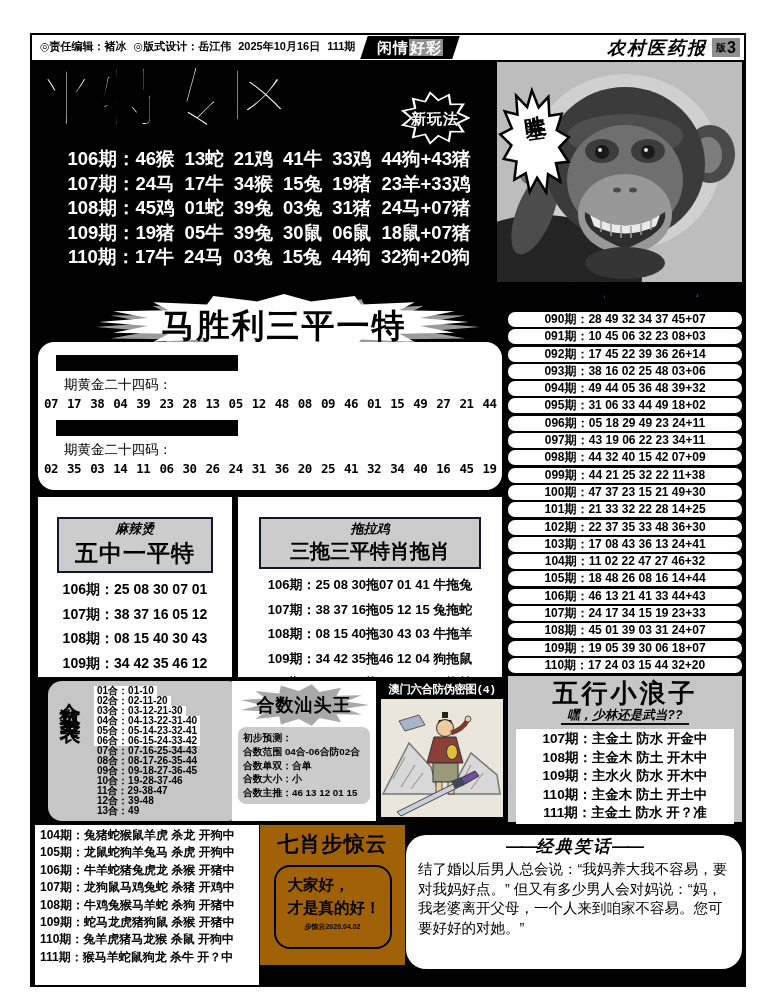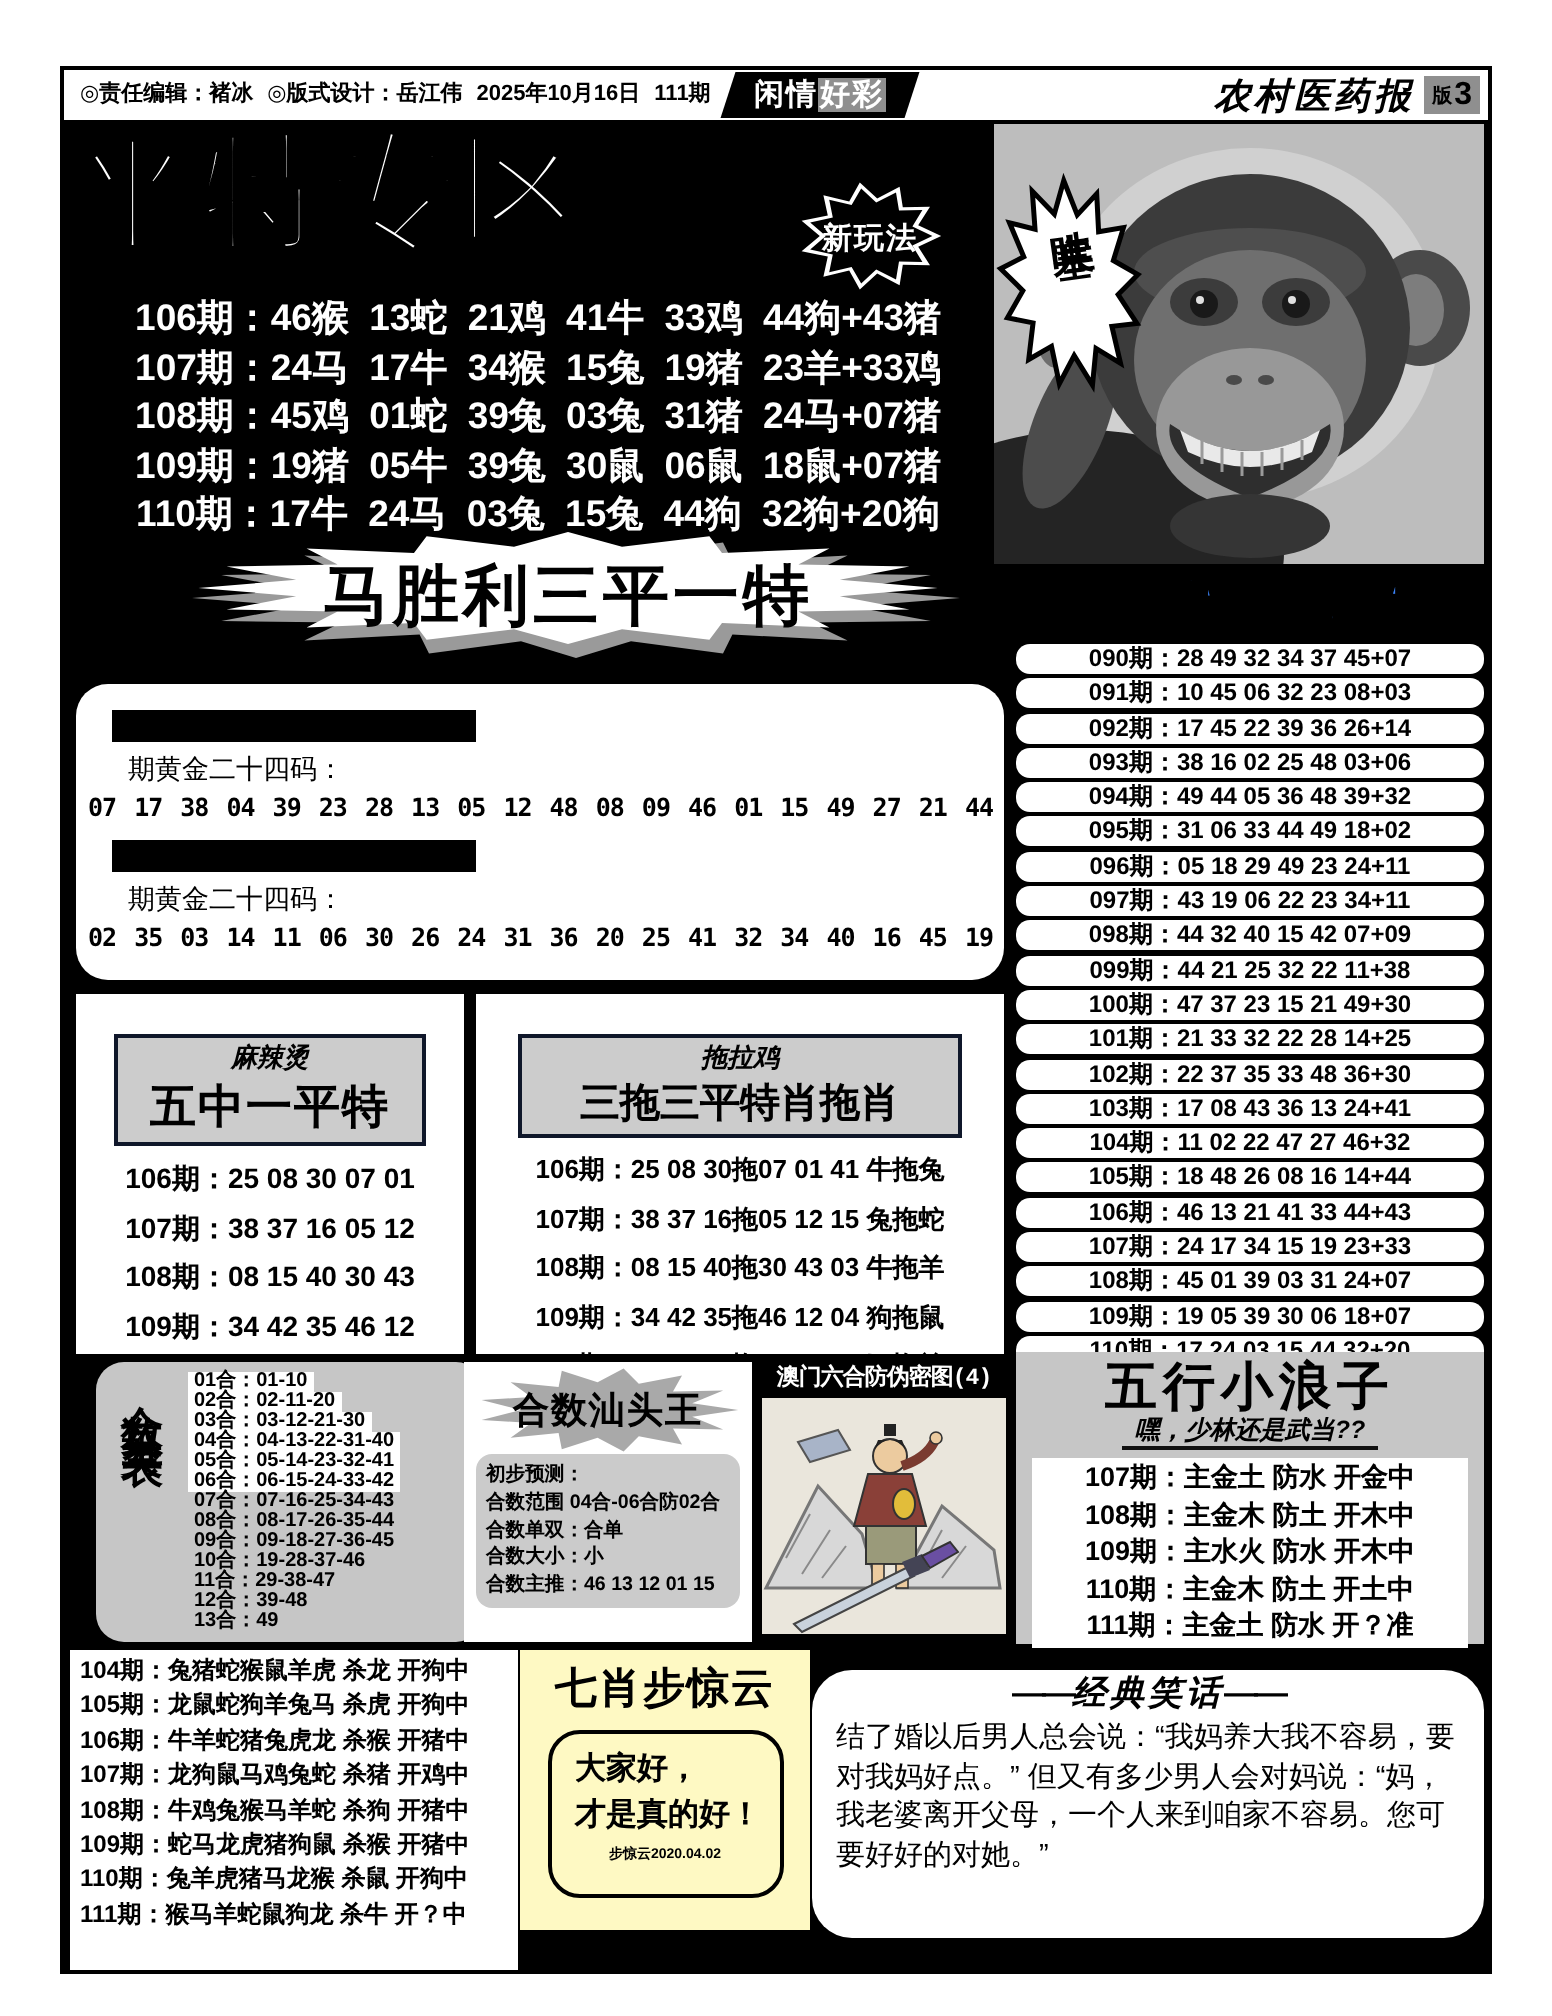--- a/index.html
+++ b/index.html
@@ -21,21 +21,21 @@
   .mast-title{position:absolute;left:4px;top:30px;width:390px;font-size:63px;line-height:1;font-weight:900;letter-spacing:2px;color:#fff;-webkit-text-stroke:2px #000;white-space:nowrap;}
   .badge{position:absolute;left:366px;top:56px;width:74px;height:54px;}
   .badge svg{position:absolute;left:0;top:0;}
   .badge-text{position:absolute;left:0;top:19px;width:74px;text-align:center;color:#fff;font-size:15px;font-weight:900;letter-spacing:1px;}
   .photo{position:absolute;left:465px;top:27px;width:245px;height:220px;background:#bdbdbd;}
   .wow-text{position:absolute;left:487px;top:64px;writing-mode:vertical-rl;text-orientation:upright;font-size:21px;font-weight:900;transform:rotate(-8deg);letter-spacing:2px;}
   
   .pingte-rows{position:absolute;left:8px;top:112px;width:458px;color:#fff;text-align:center;}
   .pingte-rows .prow{font-size:18.5px;font-weight:700;line-height:24.5px;word-spacing:5px;white-space:nowrap;}
   
-  .banner{position:absolute;left:52px;top:228px;width:400px;height:66px;}
+  .banner{position:absolute;left:52px;top:256px;width:400px;height:66px;}
   .banner svg{position:absolute;left:0;top:0;}
   .banner-text{position:absolute;left:0;top:13px;width:400px;text-align:center;font-size:33px;font-weight:900;letter-spacing:2px;}
   
   .gold-box{position:absolute;left:6px;top:307px;width:464px;height:148px;background:#fff;border-radius:16px;}
   .gbar{position:absolute;left:18px;width:182px;height:16px;background:#000;}
   .glabel{position:absolute;left:26px;font-size:13.5px;font-weight:400;}
   .gnums{position:absolute;left:6px;width:452px;font-size:12.5px;font-weight:700;text-align:center;word-spacing:2px;white-space:nowrap;font-family:"DejaVu Sans Mono",monospace;letter-spacing:-0.5px;}
   
   .pred-box{position:absolute;top:462px;height:180px;background:#fff;}
   .mala-box{left:6px;width:194px;}
@@ -44,21 +44,21 @@
   .mala-box .pred-head{width:152px;}
   .tuola-box .pred-head{width:218px;}
   .pred-script{font-size:13px;font-weight:700;font-style:italic;}
   .mala-box .pred-title{font-size:23px;font-weight:900;letter-spacing:1px;}
   .tuola-box .pred-title{font-size:20px;font-weight:900;}
   .pred-rows{text-align:center;}
   .mala-box .pred-rows .prow{font-size:14px;font-weight:700;line-height:24.5px;white-space:nowrap;}
   .tuola-box .pred-rows .prow{font-size:13px;font-weight:700;line-height:24.5px;white-space:nowrap;}
   
   .ssq-title{position:absolute;left:478px;top:246px;width:232px;text-align:center;font-size:26px;font-weight:900;color:#3b82f6;-webkit-text-stroke:1.5px #000;white-space:nowrap;}
-  .ssq-rows{position:absolute;left:476px;top:287px;width:234px;}
+  .ssq-rows{position:absolute;left:476px;top:277px;width:234px;}
   .ssq-rows .srow{height:15px;line-height:15px;margin-bottom:2.3px;background:#fff;border-radius:7px;font-size:12px;font-weight:700;text-align:center;white-space:nowrap;}
   
   .heshu-box{position:absolute;left:16px;top:646px;width:194px;height:140px;background:#c6c6c6;border-radius:14px;}
   .heshu-title{position:absolute;left:8px;top:5px;height:132px;writing-mode:vertical-rl;text-orientation:upright;font-size:21px;font-weight:900;letter-spacing:5px;}
   .heshu-rows{position:absolute;left:46px;top:5px;}
   .heshu-rows .hrow{font-size:10px;font-weight:700;line-height:10px;white-space:nowrap;width:fit-content;padding:0 3px;}
   .heshu-rows .hrow:nth-child(-n+6){background:#fff;}
   
   .king-box{position:absolute;left:200px;top:646px;width:144px;height:140px;background:#fff;}
   .king-title-wrap{position:relative;height:44px;}
@@ -73,21 +73,21 @@
   
   .wuxing-box{position:absolute;left:476px;top:641px;width:234px;height:146px;background:#c6c6c6;}
   .wuxing-title{text-align:center;font-size:26px;font-weight:900;letter-spacing:3px;line-height:30px;margin-top:2px;}
   .wuxing-sub{width:fit-content;margin:0 auto;font-size:12.5px;font-weight:700;font-style:italic;border-bottom:2px solid #111;line-height:15px;padding:0 6px;}
   .wuxing-panel{margin:4px 8px 0;background:#fff;padding:1px 0;}
   .wuxing-panel .wrow{font-size:13.5px;font-weight:700;line-height:18.6px;text-align:center;white-space:nowrap;}
   
   .shaxiao-box{position:absolute;left:3px;top:790px;width:224px;height:160px;background:#fff;padding:2px 0;box-sizing:border-box;}
   .shaxiao-box .xrow{font-size:12px;font-weight:700;line-height:17.4px;padding-left:5px;white-space:nowrap;}
   
-  .qixiao-box{position:absolute;left:228px;top:790px;width:145px;height:140px;background:#fef9c3;}
+  .qixiao-box{position:absolute;left:228px;top:790px;width:145px;height:140px;background:#a16207;}
   .qixiao-title{text-align:center;font-size:21px;font-weight:900;margin-top:5px;letter-spacing:1px;}
   .qi-bubble{width:114px;height:74px;margin:7px auto 0;border:2px solid #000;border-radius:16px;padding-top:6px;}
   .qi-bubble .bl{font-size:15.5px;font-weight:700;padding-left:12px;line-height:23px;}
   .qi-sign{text-align:center;font-size:7px;font-weight:700;margin-top:3px;}
   
   .joke-box{position:absolute;left:374px;top:800px;width:336px;height:134px;background:#fff;border-radius:20px;}
   .joke-head{text-align:center;font-size:17px;font-weight:900;font-style:italic;line-height:24px;letter-spacing:2px;}
   .joke-head .dash{font-style:normal;letter-spacing:-2px;}
   .joke-text{padding:1px 12px 0;font-size:14.5px;line-height:19.5px;text-align:left;}
 </style>

